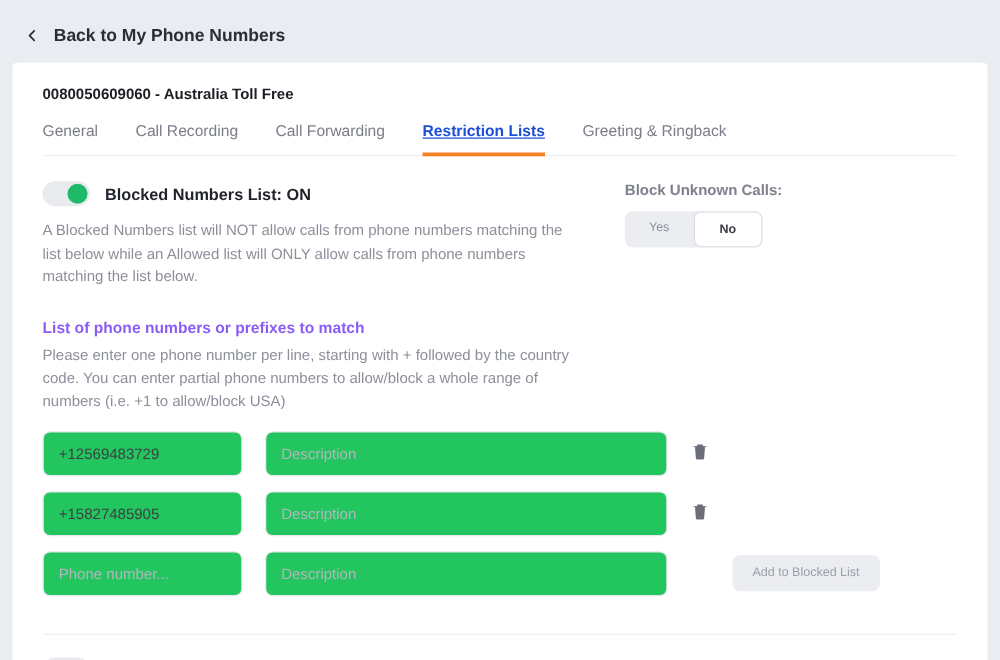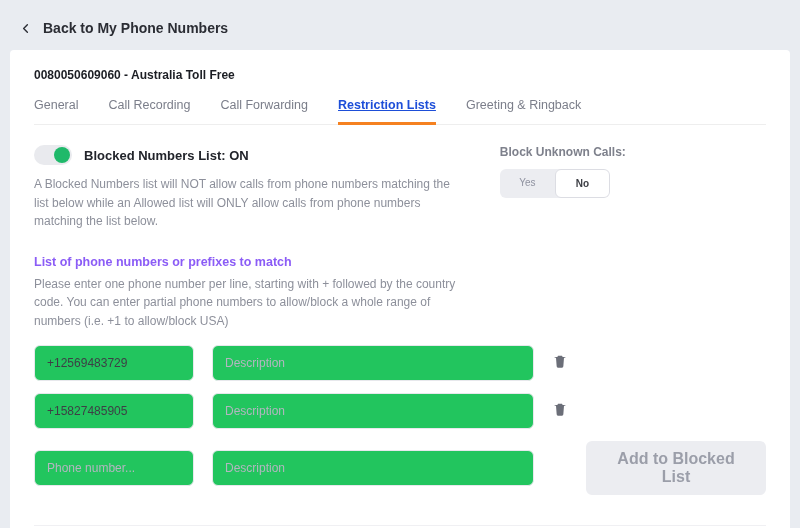--- a/index.html
+++ b/index.html
@@ -150,23 +150,22 @@
     color: #3d3f45;
     font-weight: 600;
   }
 
   .add-btn {
     border: none;
     background: #ecedf1;
     color: #9b9ea9;
     border-radius: 6px;
     padding: 9px 16px;
-    font-size: 16px;
+    font-size: 10px;
     cursor: pointer;
-    font-weight: bold;
   }
 
   hr.sep {
     border: none;
     border-top: 1px solid #f0f0f3;
     margin: 30px 0 18px 0;
   }
   .faded .right-label { color:#c0c2ca;}
 </style>
 </head>

